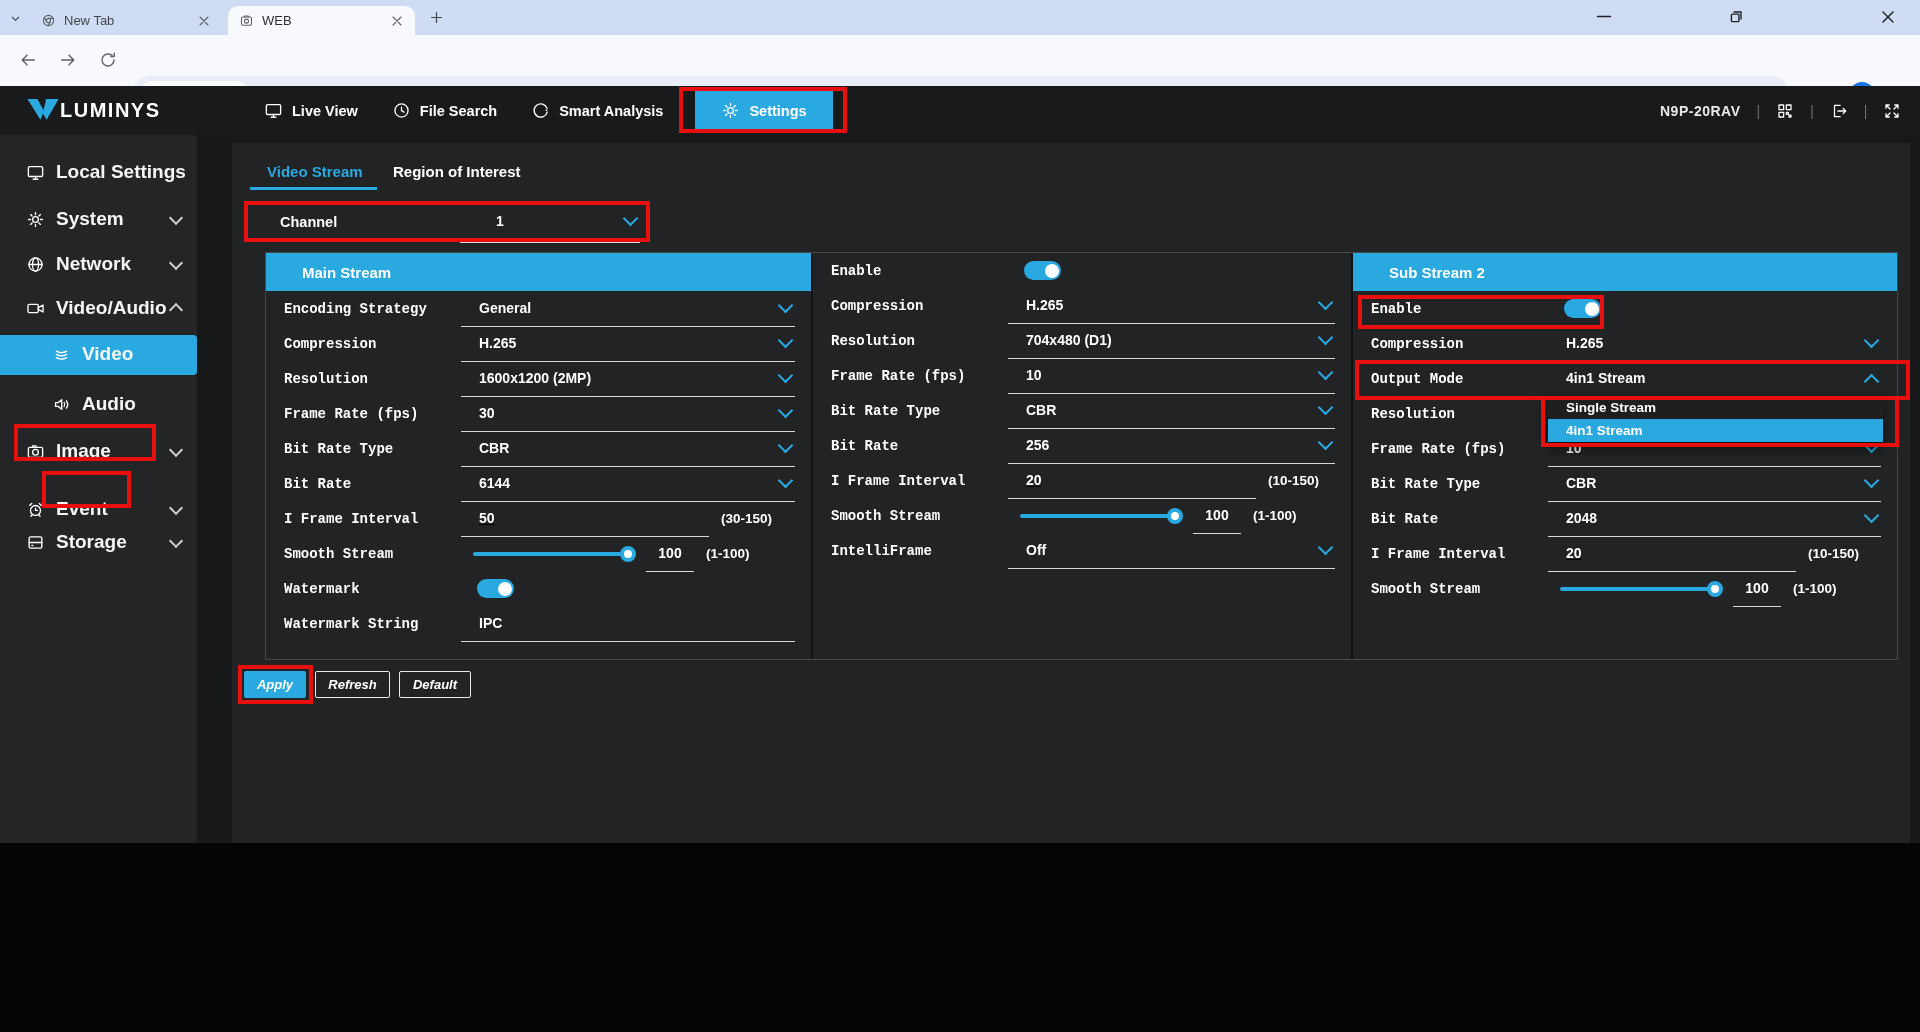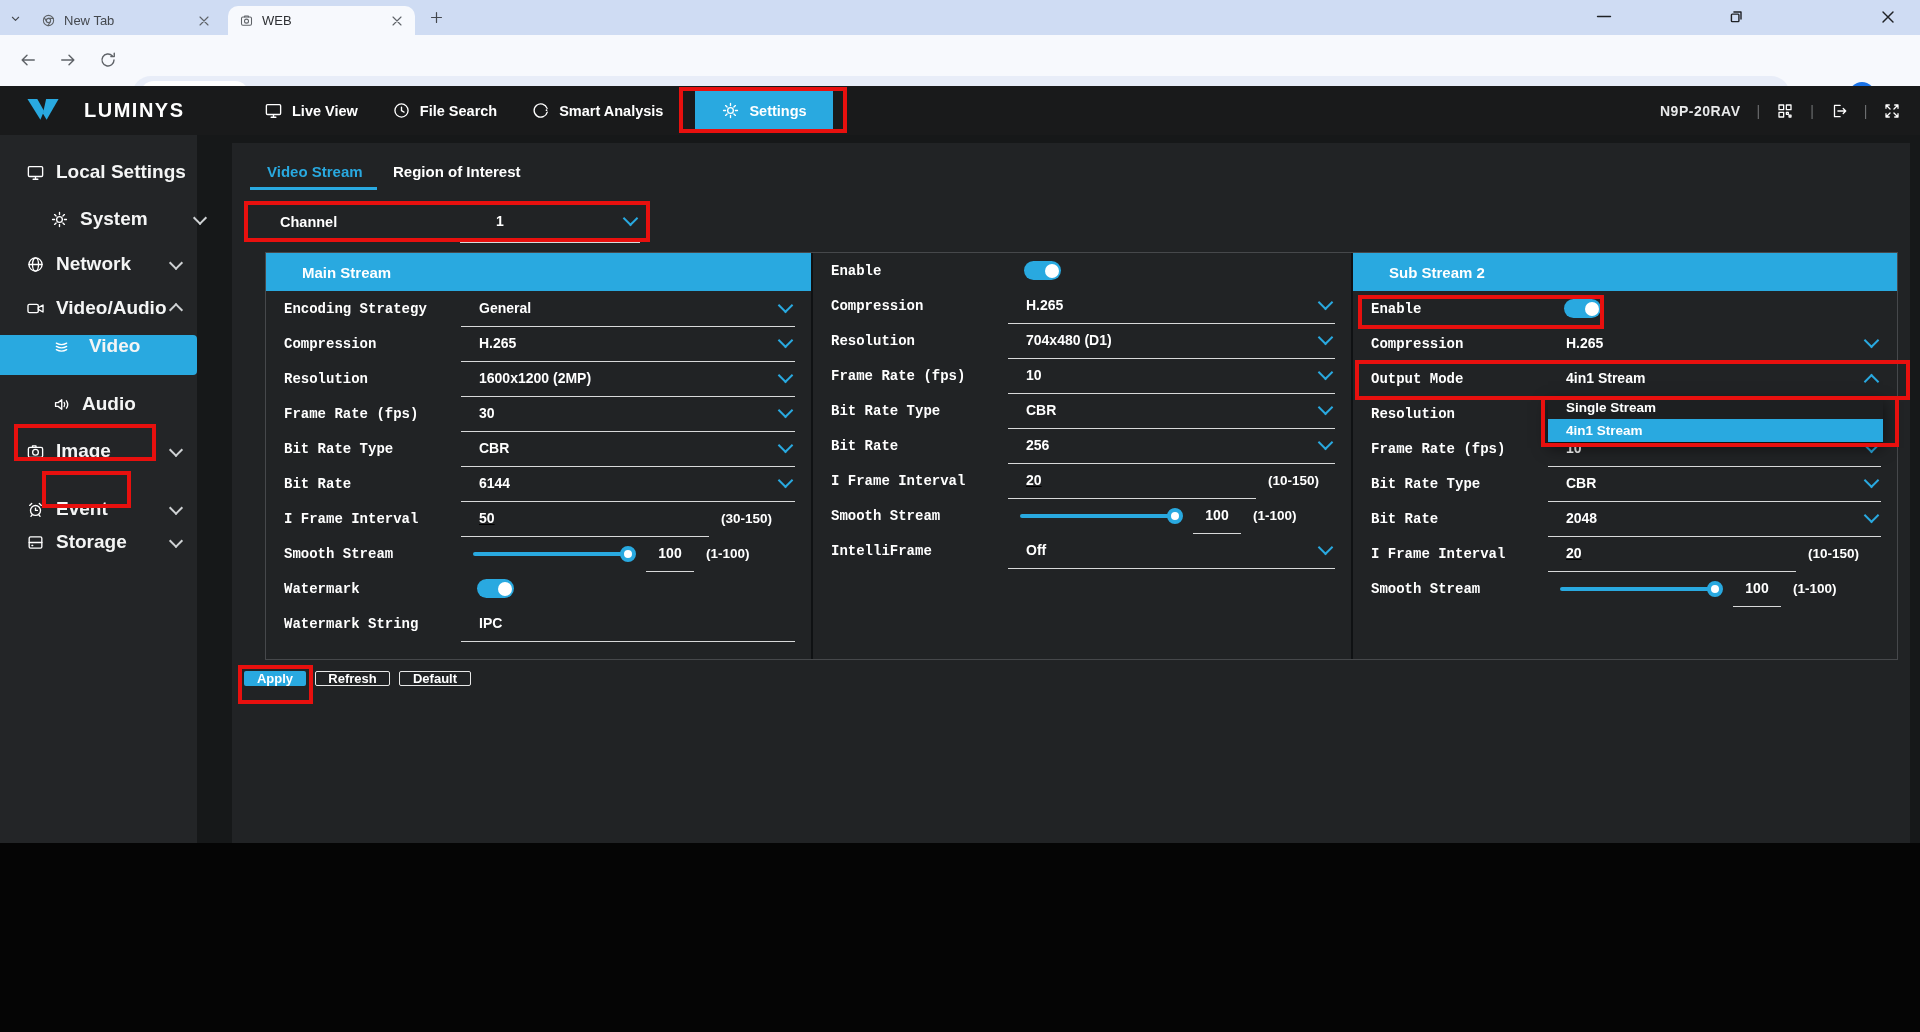--- a/index.html
+++ b/index.html
@@ -23,21 +23,21 @@
   .tbtn{position:absolute;top:50px;width:20px;height:20px;color:#5f6368;}
   .urlpill{position:absolute;left:132px;top:41px;width:1658px;height:38px;border-radius:19px;background:#e8edf8;display:flex;align-items:center;}
   .chip{display:flex;align-items:center;gap:5px;background:#ffffff;border-radius:14px;height:28px;padding:0 12px;margin-left:8px;color:#5f6368;font-size:12.5px;font-weight:700;}
   .chip .wic{width:15px;height:15px;}
   .url{margin-left:14px;font-size:14px;color:#202124;}
   .avatar{position:absolute;left:1849px;top:47px;width:26px;height:26px;border-radius:50%;background:#1a73e8;color:#fff;font-size:12.5px;font-weight:700;display:flex;align-items:center;justify-content:center;}
   .rightic{position:absolute;width:19px;height:19px;color:#5f6368;}
 
   
   .appheader{left:0;top:86px;width:1920px;height:49px;background:#191a1b;}
-  .brand{position:absolute;left:26px;top:0;height:49px;display:flex;align-items:center;gap:24px;}
+  .brand{position:absolute;left:26px;top:0;height:49px;display:flex;align-items:center;gap:0;}
   .brand .logo{width:34px;height:27px;}
   .brand .logo svg{width:100%;height:100%;}
   .brand .btxt{color:#fff;font-size:20px;font-weight:800;letter-spacing:1.5px;}
   .nav{position:absolute;left:262px;top:0;height:49px;display:flex;align-items:center;gap:30px;}
   .navitem{display:flex;align-items:center;gap:9px;color:#fff;font-size:14.5px;font-weight:700;height:49px;padding:0 2px;}
   .navitem .ic{width:19px;height:19px;color:#fff;}
   .navitem .ic svg{width:100%;height:100%;}
   .navitem.active{background:#29a9e0;padding:0 26px;height:44px;margin-top:0;}
   .devarea{position:absolute;left:1660px;top:0;height:49px;display:flex;align-items:center;gap:16px;color:#e8e9ea;}
   .devarea .devid{font-size:14px;font-weight:700;letter-spacing:.5px;}
@@ -90,21 +90,21 @@
   .sld{width:160px;height:4px;border-radius:2px;background:#29a9e0;position:relative;margin-left:12px;}
   .sld .thumb{position:absolute;right:-3px;top:-6px;width:16px;height:16px;border-radius:50%;background:#fff;border:4px solid #29a9e0;box-sizing:border-box;}
   .numbox{width:48px;height:100%;margin-left:13px;display:flex;align-items:center;justify-content:center;border-bottom:1.5px solid #d8d9da;}
   .numbox .val{padding-left:0;}
   .range{margin-left:12px;color:#fff;font-size:13.5px;font-weight:700;white-space:nowrap;}
   .dd{position:absolute;top:100%;left:0;right:-2px;background:#1d1f21;box-shadow:0 6px 14px rgba(0,0,0,.55);z-index:6;}
   .dd .opt{height:23px;display:flex;align-items:center;padding-left:18px;color:#fff;font-size:13.5px;font-weight:700;}
   .dd .opt.sel{background:#29a9e0;}
 
   .btnrow{left:244px;top:671px;height:27px;display:flex;gap:9px;}
-  .btn{height:15px;display:flex;align-items:center;justify-content:center;font-size:13px;font-weight:700;border-radius:2px;box-sizing:border-box;}
+  .btn{height:27px;display:flex;align-items:center;justify-content:center;font-size:13px;font-weight:700;border-radius:2px;box-sizing:border-box;font-style:italic;}
   .btn.primary{background:#29a9e0;color:#fff;width:62px;}
   .btn.ghost{background:transparent;border:1.5px solid #e8e8e8;color:#fff;}
   .btn.w75{width:75px;}
   .btn.w72{width:72px;}
 
   
   .redbox{position:absolute;border:4px solid #e8100e;box-sizing:border-box;z-index:10;pointer-events:none;}
   .rb-settings{left:679px;top:87px;width:168px;height:46px;}
   .rb-va{left:14px;top:424px;width:142px;height:37px;}
   .rb-video{left:42px;top:471px;width:89px;height:37px;}
@@ -302,21 +302,21 @@
   <div class="abs sidebar">
     <div class="active-band" style="top: 200px;"></div>
 
   <div class="sitem" style="top: 19px;">
         <span class="ic"><svg viewBox="0 0 24 24" fill="none" stroke="currentColor" stroke-width="1.7" stroke-linecap="round" stroke-linejoin="round">
             <rect x="3" y="4.5" width="18" height="12.5" rx="1.5"></rect>
             <path d="M9 20.5h6M12 17.2v3.3"></path>
           </svg></span>
         <span>Local Settings</span>
       </div>
-      <div class="sitem" style="top: 66px; padding-left: 24px;">
+      <div class="sitem" style="top: 66px;">
         <span class="ic"><svg viewBox="0 0 24 24" fill="none" stroke="currentColor" stroke-width="1.7" stroke-linecap="round" stroke-linejoin="round">
             <circle cx="12" cy="12" r="3.6"></circle>
             <path d="M12 3.2v2.6M12 18.2v2.6M3.2 12h2.6M18.2 12h2.6M5.8 5.8l1.9 1.9M16.3 16.3l1.9 1.9M18.2 5.8l-1.9 1.9M7.7 16.3l-1.9 1.9"></path>
           </svg></span>
         <span>System</span>
         <span class="schev"></span>
       </div>
       <div class="sitem" style="top: 111px;">
         <span class="ic"><svg viewBox="0 0 24 24" fill="none" stroke="currentColor" stroke-width="1.7" stroke-linecap="round" stroke-linejoin="round">
             <circle cx="12" cy="12" r="8.3"></circle>
@@ -327,21 +327,21 @@
         <span class="schev"></span>
       </div>
       <div class="sitem" style="top: 155px;">
         <span class="ic"><svg viewBox="0 0 24 24" fill="none" stroke="currentColor" stroke-width="1.7" stroke-linecap="round" stroke-linejoin="round">
             <rect x="2.5" y="6.8" width="13" height="10.4" rx="1.8"></rect>
             <path d="M15.5 11l6-3.4v8.8l-6-3.4z"></path>
           </svg></span>
         <span>Video/Audio</span>
         <span class="schev up"></span>
       </div>
-      <div class="sitem sub" style="top: 193px; gap: 7px;">
+      <div class="sitem sub" style="top: 201px;">
         <span class="ic"><svg viewBox="0 0 24 24" fill="none" stroke="currentColor" stroke-width="1.7" stroke-linecap="round" stroke-linejoin="round">
             <path d="M5.5 7.8q6.5 3.6 13 0M5.5 11.9q6.5 3.6 13 0M5.5 16q6.5 3.6 13 0"></path>
           </svg></span>
         <span>Video</span>
       </div>
       <div class="sitem sub" style="top: 251px;">
         <span class="ic"><svg viewBox="0 0 24 24" fill="none" stroke="currentColor" stroke-width="1.7" stroke-linecap="round" stroke-linejoin="round">
             <path d="M4.5 9.6v4.8h3.2l4.6 3.6V6l-4.6 3.6z"></path>
             <path d="M15.3 9.4q1.9 2.6 0 5.2M18.2 7.3q3.2 4.7 0 9.4"></path>
           </svg></span>

